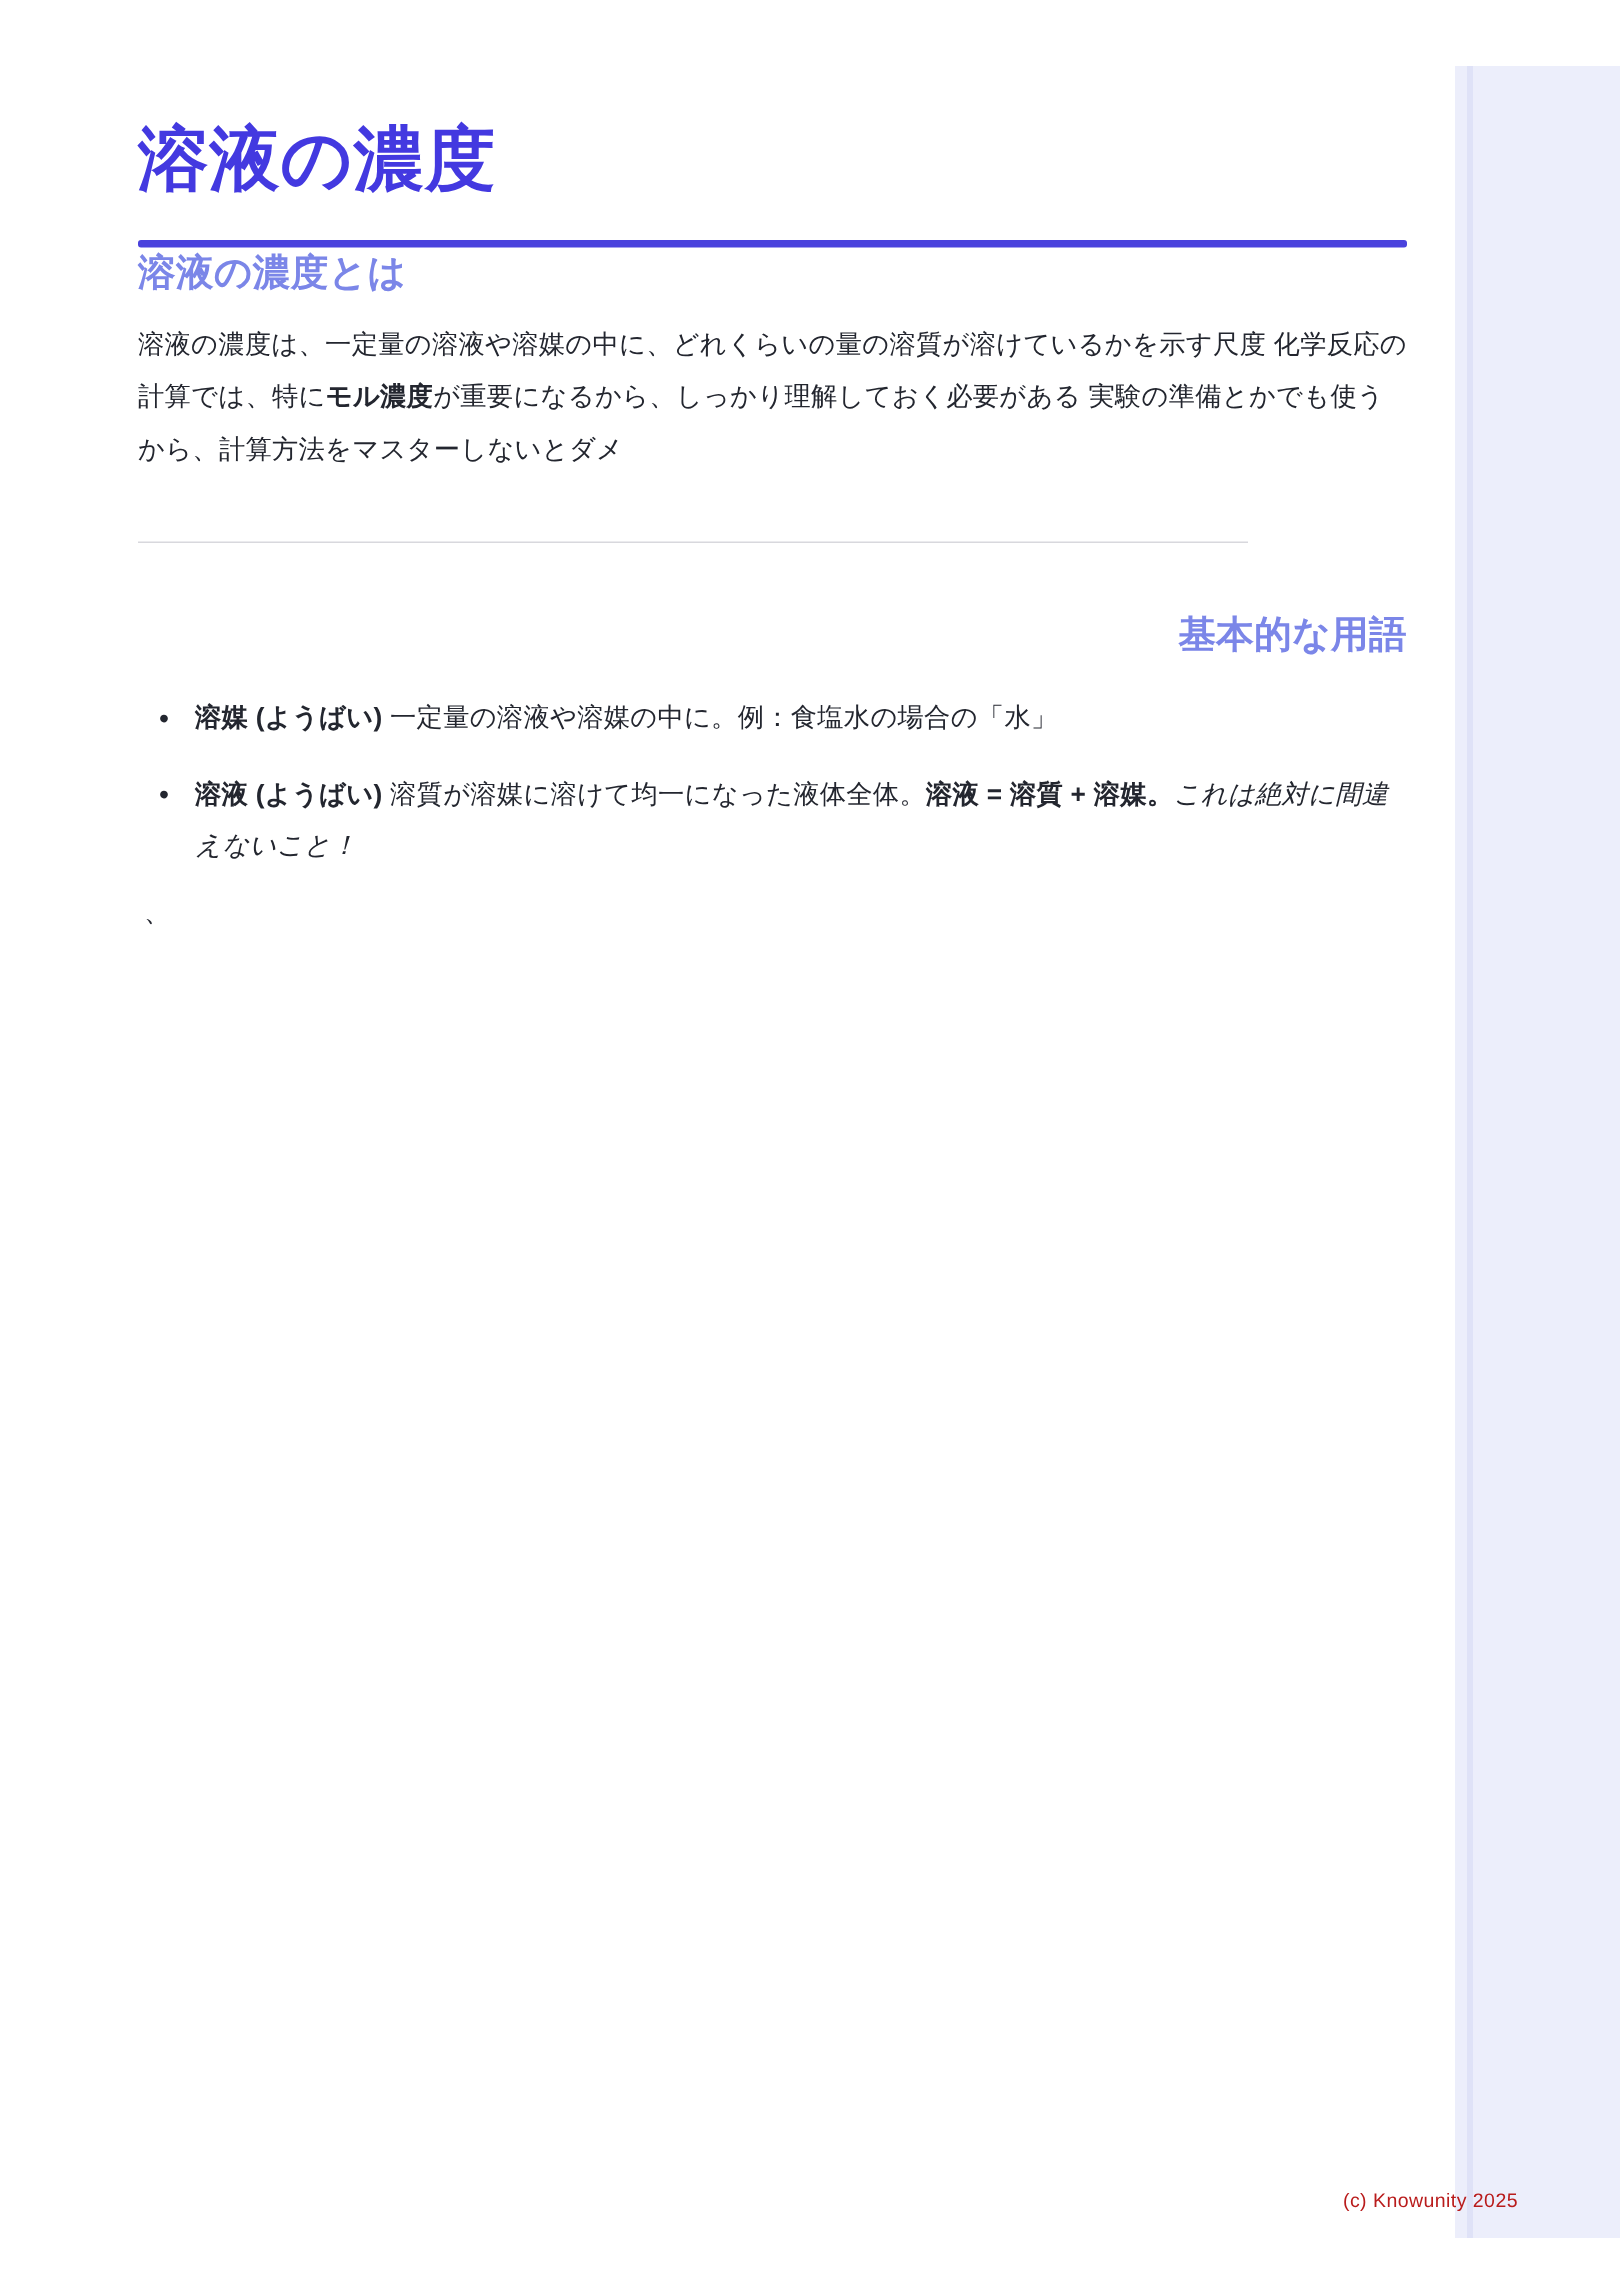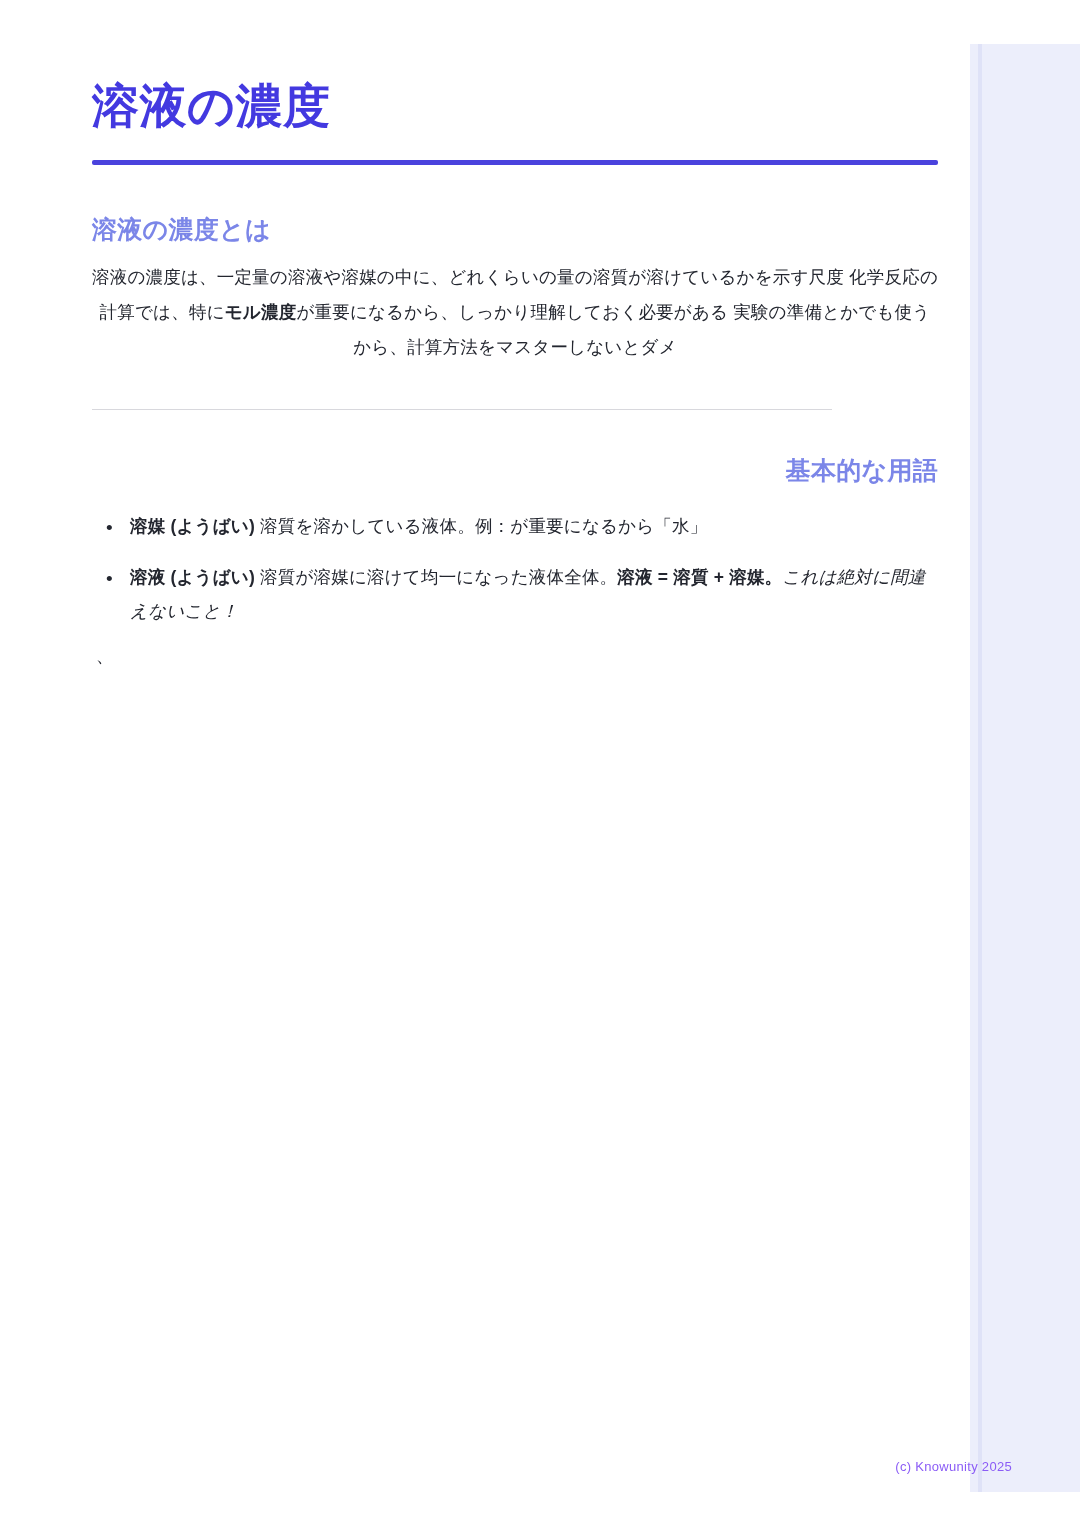--- a/index.html
+++ b/index.html
@@ -59,29 +59,28 @@
     background: #4a42dd;
     border-radius: 2px;
   }
   .section-heading {
     font-size: 25px;
     font-weight: bold;
     color: #7b86e8;
     margin: 0;
     letter-spacing: 0.3px;
   }
-  .h-sec1 { margin-top: 48px; }
+  .h-sec1 { }
   .h-sec2 { margin-top: 0; text-align: right; }
   .body-text {
     font-size: 17.5px;
     line-height: 2.0;
     color: #23262f;
     margin: 14px 0 0 0;
     letter-spacing: 0.2px;
-    text-align: center;
   }
   .body-text b { font-weight: bold; }
   .soft-rule {
     margin-top: 44px;
     height: 1px;
     width: 740px;
     background: #d8d8dd;
   }
   .section-gap { height: 44px; }
   ul.terms {
@@ -112,21 +111,21 @@
     margin-top: 16px;
     font-size: 17.5px;
     color: #23262f;
     padding-left: 4px;
   }
   .footer {
     position: absolute;
     right: 68px;
     bottom: 54px;
     font-size: 13px;
-    color: #8b5cf6;
+    color: #b91c1c;
     letter-spacing: 0.3px;
   }
 </style>
 </head>
 <body>
 
 <div class="page">
 
   <div class="right-band"></div>
   <div class="right-band-inner"></div>
@@ -144,21 +143,21 @@
 
     <div class="soft-rule"></div>
     <div class="section-gap"></div>
 
     <h2 class="section-heading h-sec2">基本的な用語</h2>
 
 
     <ul class="terms">
       <li>
         <b>溶媒 (ようばい)</b>
-        <span>溶質を溶かしている液体。例：が重要になるから「水」</span>
+        <span>一定量の溶液や溶媒の中に。例：食塩水の場合の「水」</span>
       </li>
       <li>
         <b>溶液 (ようばい)</b>
         <span>溶質が溶媒に溶けて均一になった液体全体。</span><b>溶液 = 溶質 + 溶媒</b><b>。</b><i>これは絶対に間違えないこと！</i>
       </li>
     </ul>
 
     <div class="trailing-mark">、</div>
 
   </div>

